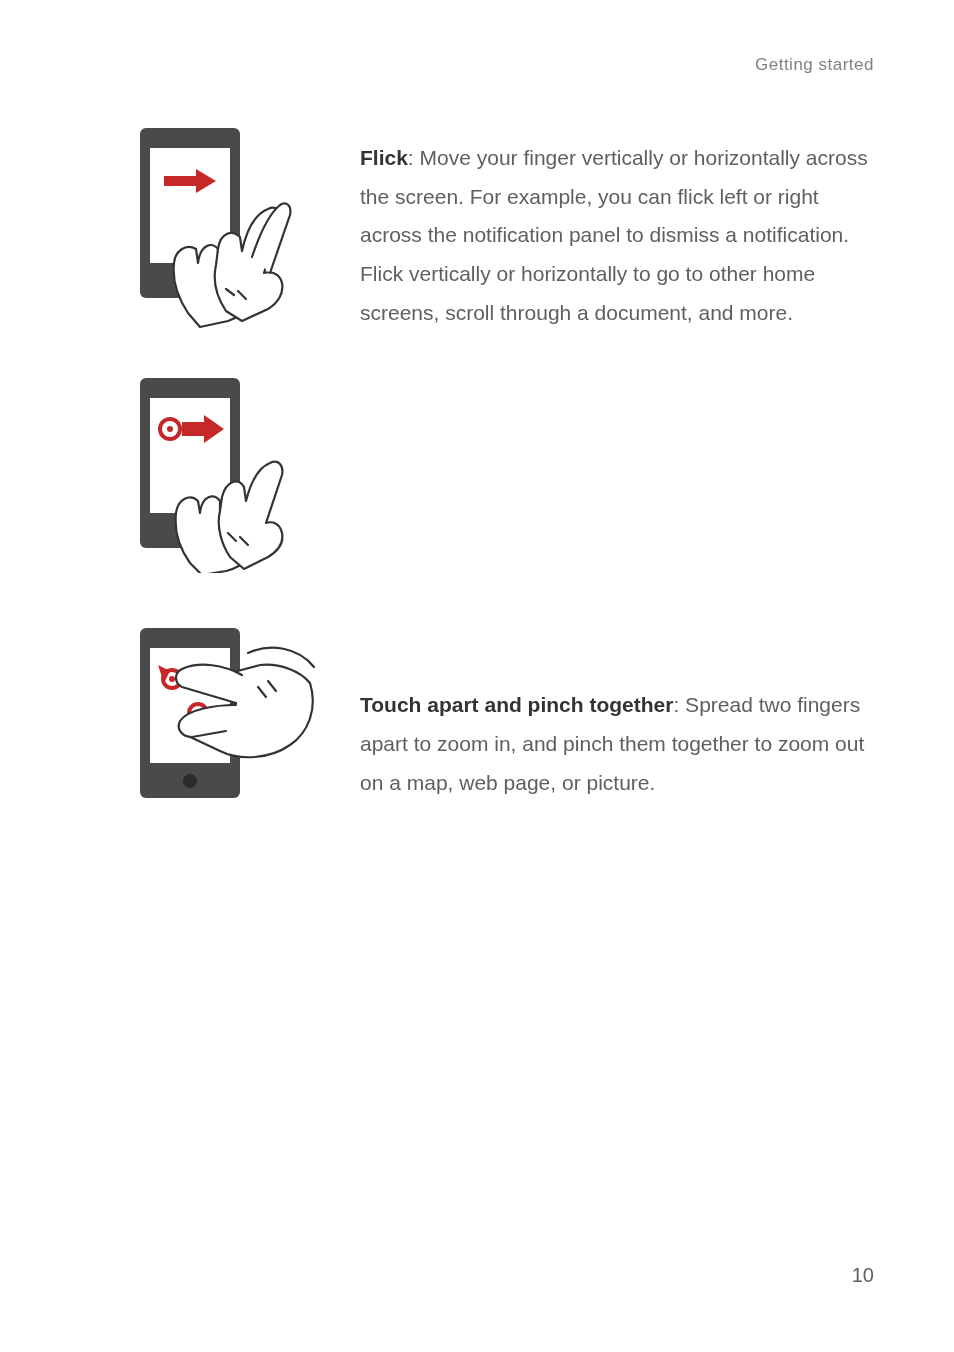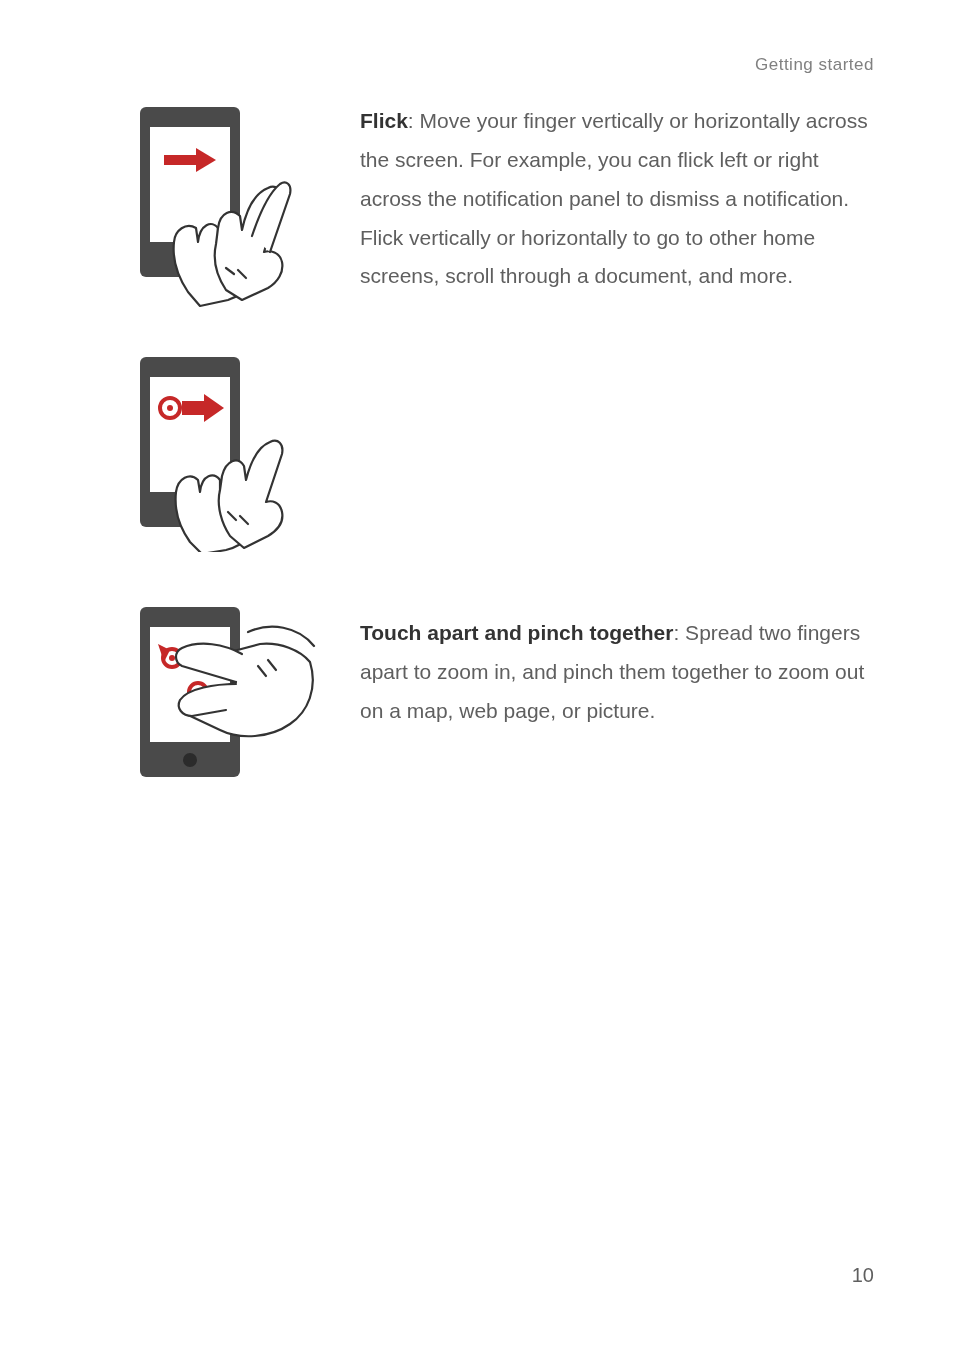--- a/index.html
+++ b/index.html
@@ -10,36 +10,36 @@
     background: #ffffff;
     font-family: "Helvetica Neue", Arial, sans-serif;
     color: #5f5f5f;
     position: relative;
   }
   .page {
     width: 954px;
     height: 1352px;
     position: relative;
     box-sizing: border-box;
-    padding: 32px 80px 0 120px;
+    padding: 53px 80px 0 120px;
   }
   .header {
     position: absolute;
     top: 55px;
     right: 80px;
     font-size: 17px;
     color: #808080;
     letter-spacing: 0.5px;
   }
   .content {
     margin-top: 70px;
   }
   .entry {
     display: flex;
-    align-items: flex-start;
+    align-items: flex-end;
     margin-bottom: 40px;
   }
   .illus {
     width: 200px;
     flex: 0 0 200px;
     display: flex;
     justify-content: flex-start;
     align-items: flex-start;
     margin-left: 10px;
   }

